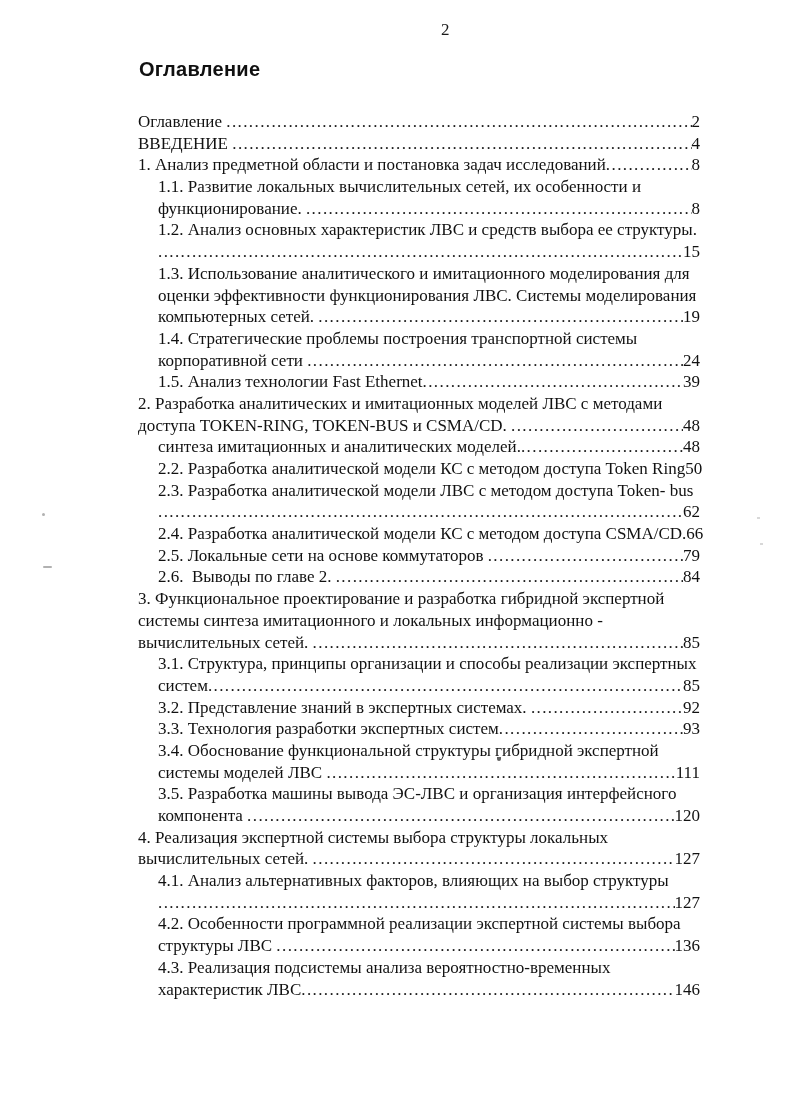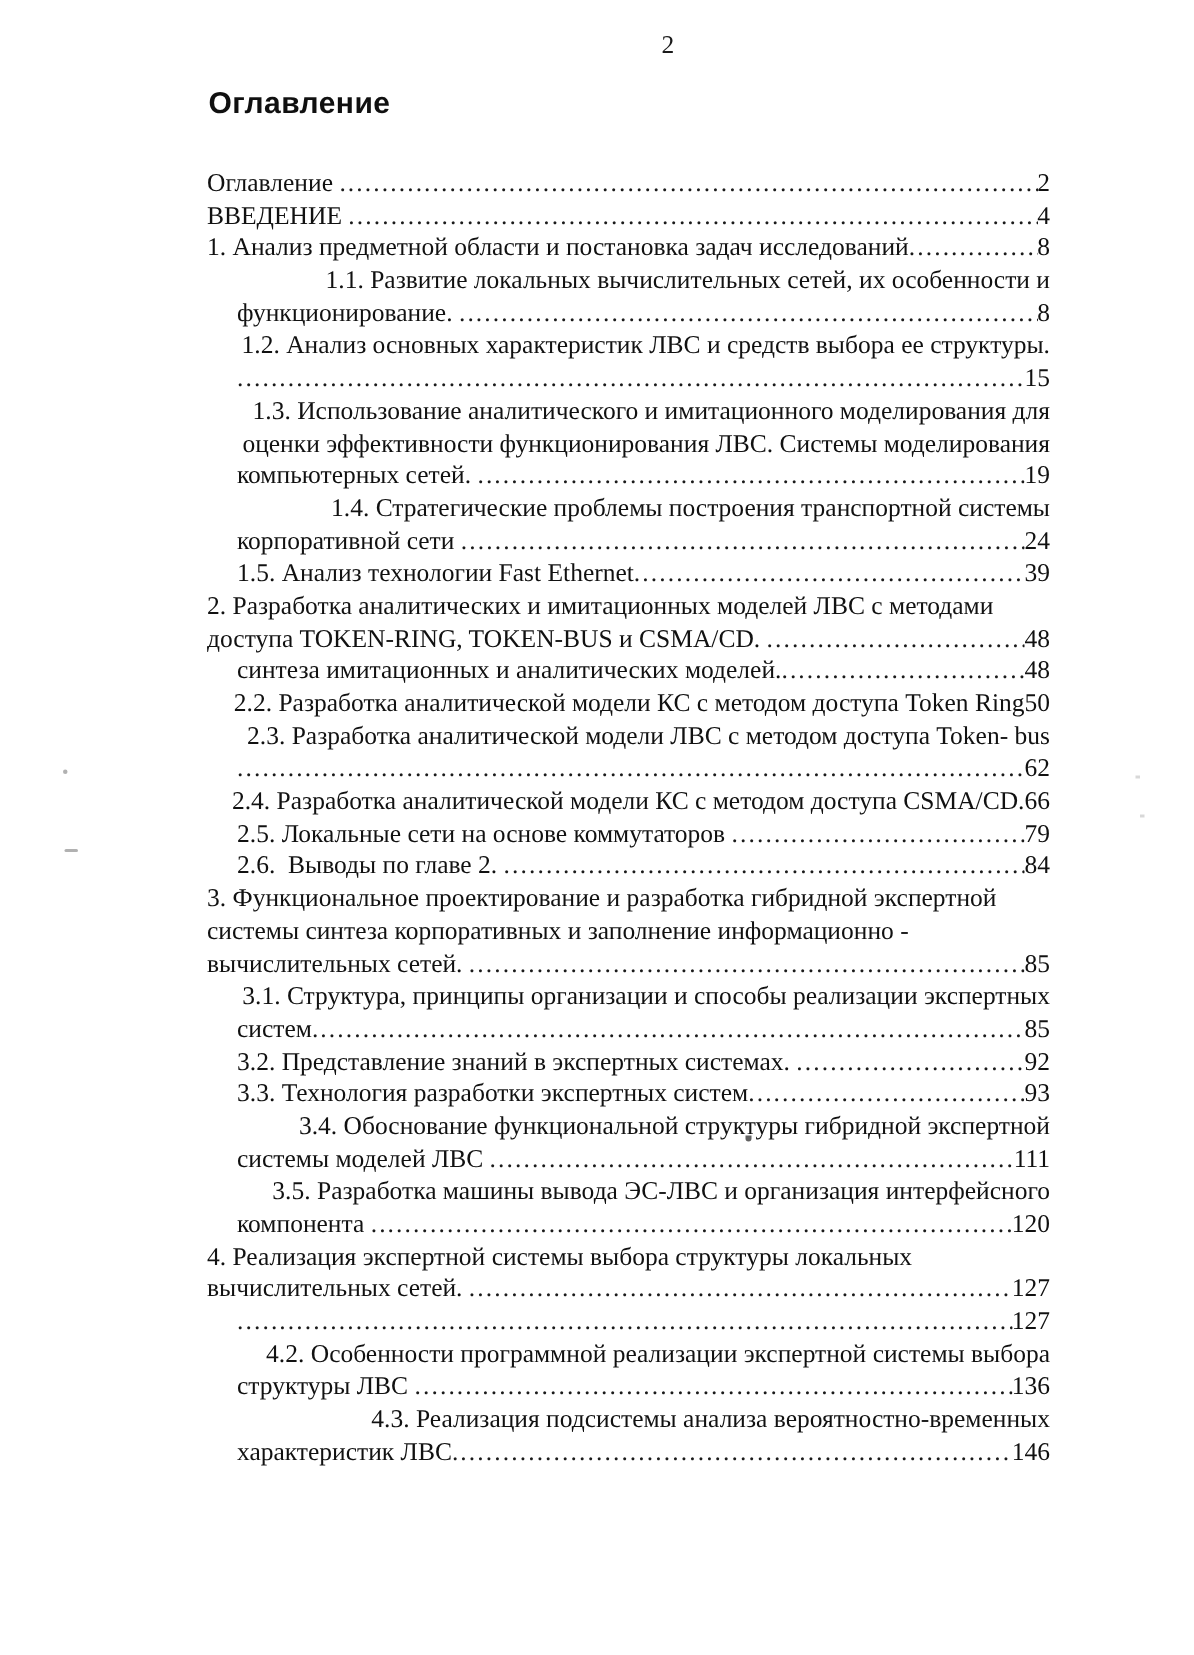--- a/index.html
+++ b/index.html
@@ -43,21 +43,20 @@
   }
   .toc-line {
     display: flex;
     align-items: baseline;
     height: 21.7px;
     line-height: 21.7px;
     white-space: nowrap;
   }
   .toc-line.indent {
     padding-left: 20px;
-    justify-content: flex-end;
   }
   .toc-text {
     white-space: pre;
     flex: 0 0 auto;
   }
   .toc-leader {
     flex: 1 1 auto;
     min-width: 0;
     overflow: hidden;
     white-space: nowrap;
@@ -219,21 +218,21 @@
       </div>
       <div class="toc-line indent">
         <span class="toc-text">2.6.  Выводы по главе 2. </span>
         <span class="toc-leader"></span>
         <span class="toc-page">84</span>
       </div>
       <div class="toc-line">
         <span class="toc-text">3. Функциональное проектирование и разработка гибридной экспертной</span>
       </div>
       <div class="toc-line">
-        <span class="toc-text">системы синтеза корпоративных и заполнение информационно -</span>
+        <span class="toc-text">системы синтеза имитационного и локальных информационно -</span>
       </div>
       <div class="toc-line">
         <span class="toc-text">вычислительных сетей. </span>
         <span class="toc-leader"></span>
         <span class="toc-page">85</span>
       </div>
       <div class="toc-line indent">
         <span class="toc-text">3.1. Структура, принципы организации и способы реализации экспертных</span>
       </div>
       <div class="toc-line indent">
@@ -267,20 +266,23 @@
         <span class="toc-leader"></span>
         <span class="toc-page">120</span>
       </div>
       <div class="toc-line">
         <span class="toc-text">4. Реализация экспертной системы выбора структуры локальных</span>
       </div>
       <div class="toc-line">
         <span class="toc-text">вычислительных сетей. </span>
         <span class="toc-leader"></span>
         <span class="toc-page">127</span>
+      </div>
+      <div class="toc-line indent">
+        <span class="toc-text">4.1. Анализ альтернативных факторов, влияющих на выбор структуры</span>
       </div>
       <div class="toc-line indent">
         <span class="toc-leader"></span>
         <span class="toc-page">127</span>
       </div>
       <div class="toc-line indent">
         <span class="toc-text">4.2. Особенности программной реализации экспертной системы выбора</span>
       </div>
       <div class="toc-line indent">
         <span class="toc-text">структуры ЛВС </span>

